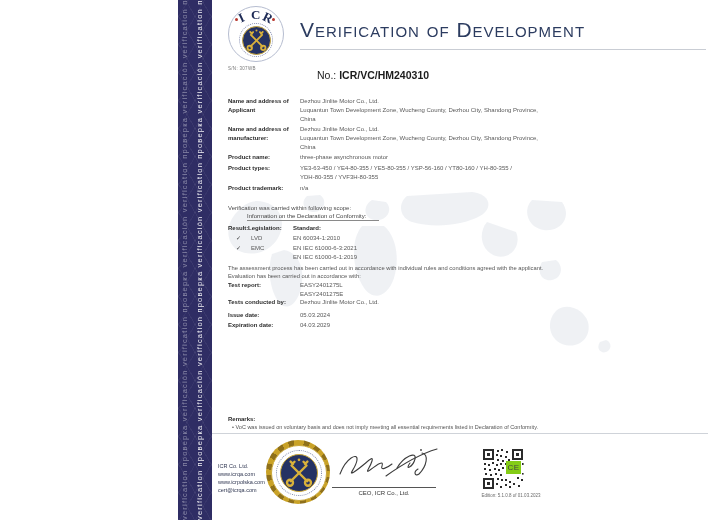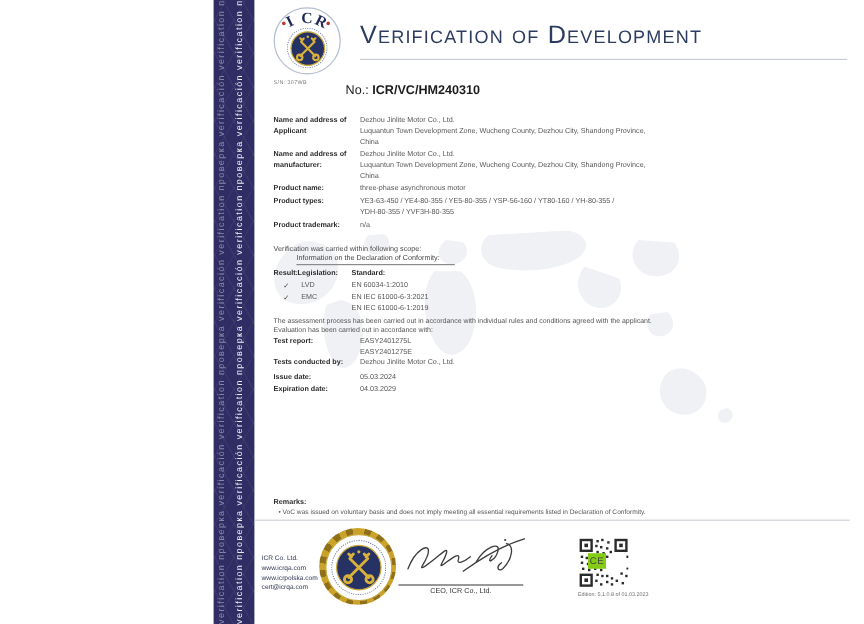--- a/index.html
+++ b/index.html
@@ -63,21 +63,21 @@
     background:repeating-conic-gradient(#c9a227 0deg 11deg,#8f701a 11deg 22deg);}
   .seal .white{position:absolute;left:5px;top:5px;width:54px;height:54px;border-radius:50%;
     background:#fff;border:1px solid #caa83c;}
   .seal .micro{position:absolute;left:10px;top:10px;width:44px;height:44px;border-radius:50%;
     border:1px dotted #7d87a8;}
   .seal .navy{position:absolute;left:14px;top:14px;width:36px;height:36px;border-radius:50%;
     background:#253263;border:1px solid #caa83c;}
   .sig-line{left:332px;top:487px;width:104px;height:1px;background:#555;}
   .sig-caption{left:332px;top:490px;width:104px;text-align:center;font-size:6px;color:#333;}
   .qr{left:482px;top:448px;width:42px;height:42px;}
-  .ce-box{position:absolute;left:8px;top:13px;width:15px;height:13px;background:#84cc16;
+  .ce-box{position:absolute;left:24px;top:13px;width:15px;height:13px;background:#84cc16;
     display:flex;align-items:center;justify-content:center;
     font-size:8px;font-weight:normal;color:#444;letter-spacing:0.5px;}
   .edition{left:466px;top:493px;width:90px;text-align:center;font-size:4.5px;color:#6b6b6b;}
   
   .map{left:212px;top:192px;width:500px;height:185px;opacity:0.55;pointer-events:none;}
 </style>
 </head>
 <body>
 
 <svg class="abs map" viewBox="0 0 500 185" xmlns="http://www.w3.org/2000/svg">
@@ -120,21 +120,21 @@
           <path d="M8,6 l-1.6,-1.6 M9,4.5 l-1.5,1.5"></path>
       </g>
       <circle cx="12" cy="3.2" r="0.9" fill="#d9b13b"></circle>
     </svg>
   </div>
 </div>
 <div class="abs serial">S/N: 307WB</div>
 
 <div class="abs title">Verification of Development</div>
 <div class="abs title-rule"></div>
-<div class="abs docno" style="left: 288px; top: 69px;">
+<div class="abs docno" style="left: 317px; top: 69px;">
   <span>No.:</span>
   <b>ICR/VC/HM240310</b>
 </div>
 
 <div class="abs lbl field-label" style="top:97px;">Name and address of Applicant</div>
 <div class="abs val field-value" style="top:97px;">
   <div>Dezhou Jinlite Motor Co., Ltd.</div>
   <div>Luquantun Town Development Zone, Wucheng County, Dezhou City, Shandong Province,</div>
   <div>China</div>
 </div>

